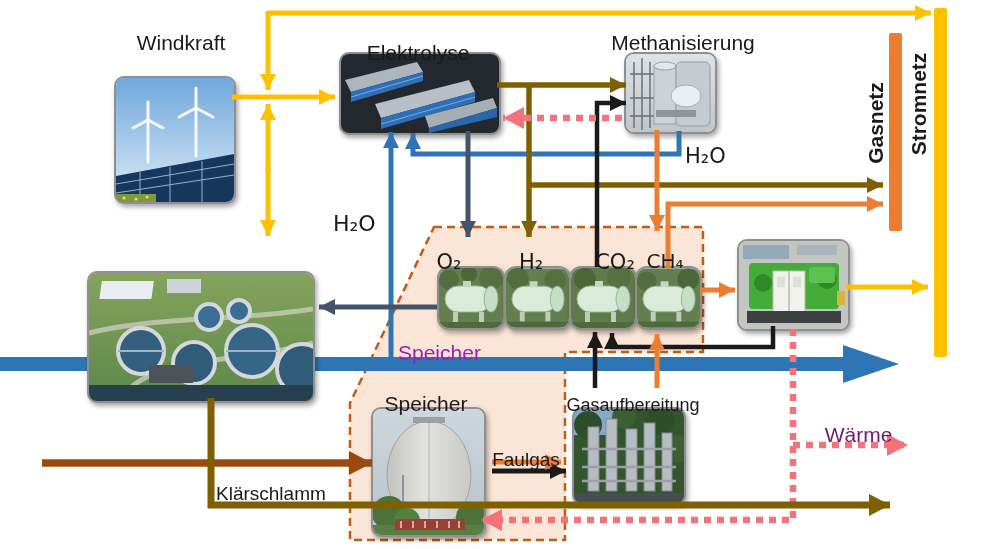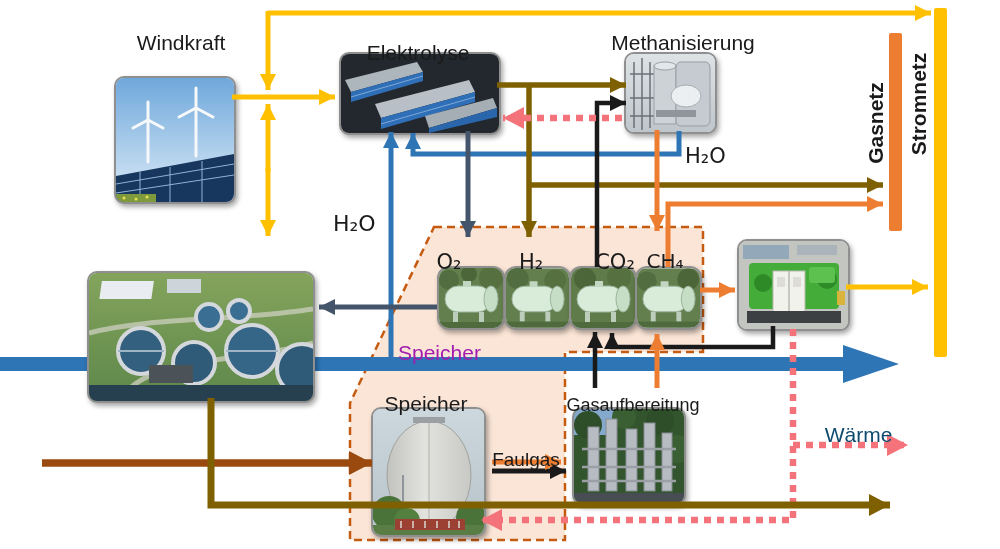--- a/index.html
+++ b/index.html
@@ -7,21 +7,21 @@
          font-family:"Liberation Sans",sans-serif;color:#1a1a1a;}
   #stage svg.layer{position:absolute;left:0;top:0;}
   .lbl{position:absolute;font-weight:400;white-space:nowrap;line-height:1.15;margin-top:12px;}
   .center{text-align:center;}
   .chem{font-family:"DejaVu Sans",sans-serif;}
   .vlabel{position:absolute;font-weight:700;text-align:center;transform:rotate(-90deg);transform-origin:center;}
   .photo{position:absolute;border:2px solid #8f8f8f;border-radius:10px;overflow:hidden;
          box-shadow:2px 3px 5px rgba(0,0,0,.35);background:#dfe3e6;}
   .photo svg{display:block;}
   .orange-txt{color:#a21caf;}
-  .pink-txt{color:#0c4a6e;}
+  .pink-txt{color:#701a75;}
 </style>
 </head>
 <body>
 
 <div id="stage">
 
   <svg class="layer" width="1000" height="549" viewBox="0 0 1000 549">
     <polygon points="434,227 703,227 703,352 565,352 565,540 350,540 350,403" fill="#FBE5D6" stroke="#C55A11" stroke-width="2.5" stroke-dasharray="8 5"></polygon>
     <path d="M0,357 L843,357 L843,345 L899,364 L843,383 L843,371 L0,371 Z" fill="#2E75B6"></path>
   </svg>
@@ -333,20 +333,21 @@
 
   <div class="lbl center" style="left:78px;top:19px;width:206px;font-size:21px;">
     <span style="display:block;">Windkraft</span>
   </div>
   <div class="lbl center" style="left:588px;top:19px;width:190px;font-size:21px;">Methanisierung</div>
   <div class="lbl center" style="left:338px;top:29px;width:160px;font-size:21px;">Elektrolyse</div>
   <div class="lbl orange-txt" style="left:398px;top:329px;font-size:21px;">Speicher</div>
   <div class="lbl center" style="left:366px;top:380px;width:120px;font-size:21px;">Speicher</div>
   <div class="lbl center" style="left:482px;top:437px;width:88px;font-size:19px;">Faulgas</div>
   <div class="lbl center" style="left:538px;top:383px;width:190px;font-size:18px;">Gasaufbereitung</div>
+  <div class="lbl" style="left:216px;top:471px;font-size:19px;">Klärschlamm</div>
   <div class="lbl center pink-txt" style="left:806px;top:411px;width:105px;font-size:21px;">Wärme</div>
   <div class="lbl chem" style="left:333px;top:199px;font-size:22px;">H₂O</div>
   <div class="lbl chem" style="left:685px;top:132px;font-size:21px;">H₂O</div>
 
   <div class="lbl chem center" style="left:420px;top:238px;width:58px;font-size:21px;">O₂</div>
   <div class="lbl chem center" style="left:502px;top:238px;width:58px;font-size:21px;">H₂</div>
   <div class="lbl chem center" style="left:583px;top:238px;width:64px;font-size:21px;">CO₂</div>
   <div class="lbl chem center" style="left:633px;top:238px;width:64px;font-size:20px;">CH₄</div>
 
   <div class="vlabel" style="left:816px;top:111px;width:120px;height:24px;font-size:21px;line-height:24px;">Gasnetz</div>

